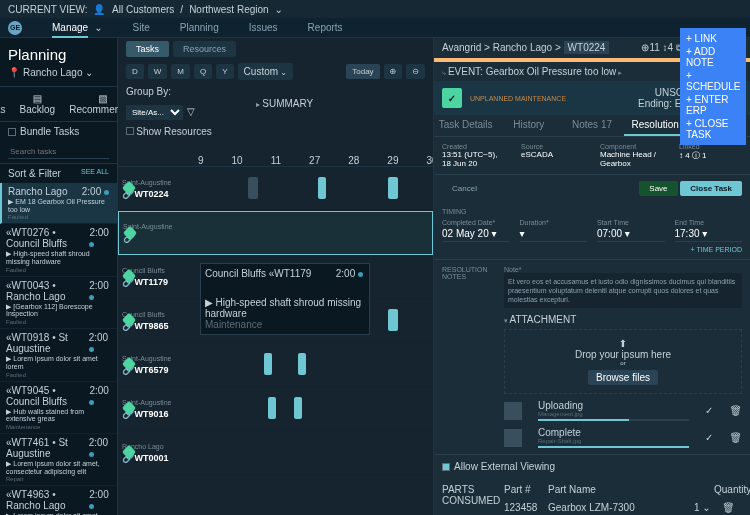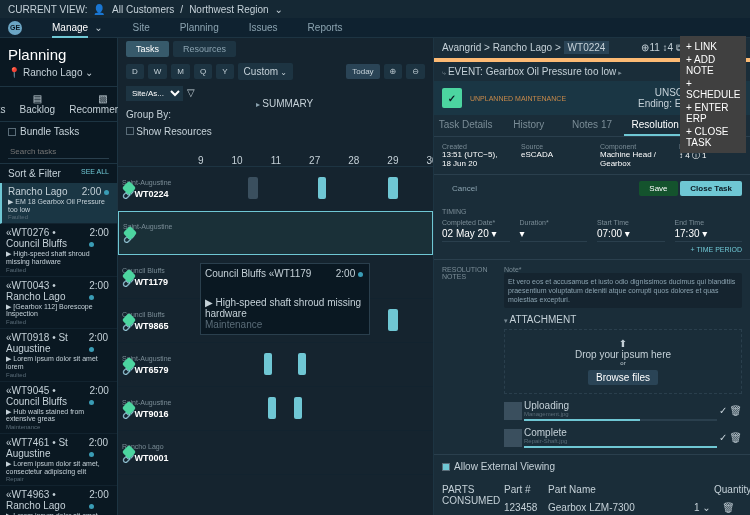--- a/index.html
+++ b/index.html
@@ -50,21 +50,21 @@
 .gleft .gid{font-size:9px;color:#fff;font-weight:bold}
 .gmark{position:absolute;width:10px;height:10px;background:#4cd5a0;transform:rotate(45deg);left:6px;top:16px;border-radius:2px}
 .gbar{position:absolute;top:10px;height:22px;background:#3a4f5e;border-radius:2px}
 .gbar.cyan{background:#6fc7d4}
 .det{position:absolute;top:8px;left:82px;width:170px;background:#0a1822;border:1px solid #2a3f4d;padding:4px;font-size:7px;z-index:5}
 .det .d1{display:flex;justify-content:space-between;color:#7a8c96;margin-bottom:18px}
 .rightcol{width:316px;background:#1a2d39;display:flex;flex-direction:column}
 .rhdr{padding:4px 8px;display:flex;justify-content:space-between;align-items:flex-start;font-size:8px;color:#8ba3b0;border-bottom:4px solid #fdba74}
 .rhdr .ricons{display:flex;gap:6px;font-size:9px}
 .rhdr2{padding:4px 8px;font-size:7px;color:#7a8c96}
-.actions{position:absolute;right:4px;top:36px;background:#404040;padding:4px;font-size:7px;z-index:10;width:66px}
+.actions{position:absolute;right:4px;top:28px;background:#3b82f6;padding:4px;font-size:7px;z-index:10;width:66px}
 .actions div{padding:1px 2px;color:#fff}
 .eventhdr{padding:6px 8px;background:#1a3644;display:flex;gap:8px;align-items:center}
 .eventhdr .check{width:20px;height:20px;background:#4cd5a0;display:flex;align-items:center;justify-content:center;color:#0a1822;font-weight:bold;border-radius:2px}
 .eventhdr .etitle .sm{font-size:7px;color:#c98a4a}
 .eventhdr .etitle .lg{font-size:11px;color:#fff}
 .eventhdr .sched{margin-left:auto;text-align:right;font-size:7px}
 .eventhdr .sched .s1{color:#8ba3b0}
 .rtabs{display:flex;border-bottom:1px solid #2a3f4d;font-size:8px}
 .rtabs .rt{flex:1;text-align:center;padding:4px;color:#7a8c96}
 .rtabs .rt.active{color:#fff;border-bottom:2px solid #6fc7d4}
@@ -81,21 +81,21 @@
 .section .slabel{font-size:7px;color:#7a8c96;text-transform:uppercase;margin-bottom:4px}
 .timing{display:flex;gap:10px;font-size:8px}
 .timing .tf{flex:1}
 .timing .tf .tl{font-size:7px;color:#7a8c96}
 .timing .tf .tv{color:#fff;border-bottom:1px solid #2a3f4d;padding:2px 0}
 .timeper{text-align:right;font-size:7px;color:#6fc7d4;margin-top:4px}
 .notes{font-size:7px;color:#8ba3b0;line-height:1.3;padding:4px;background:#15242f;border-radius:2px}
 .attach{font-size:7px;color:#7a8c96;margin-top:6px}
 .drop{margin-top:4px;padding:8px;border:1px dashed #2a3f4d;text-align:center;font-size:8px}
 .drop .br{margin-top:4px;padding:2px 8px;background:#2a4456;display:inline-block;border-radius:2px;color:#fff}
-.upload{display:flex;align-items:center;gap:2px;margin-top:6px;font-size:7px}
+.upload{display:flex;align-items:center;gap:16px;margin-top:6px;font-size:7px}
 .upload .thumb{width:18px;height:18px;background:#3a4f5e}
 .upload .prog{flex:1}
 .upload .prog .bar{height:2px;background:#2a3f4d;margin-top:2px;position:relative}
 .upload .prog .bar .fill{height:100%;background:#6fc7d4}
 .allowext{padding:6px 8px;font-size:7px;display:flex;align-items:center;gap:4px}
 .parts{padding:6px 8px}
 .parts .ph{display:flex;font-size:7px;color:#7a8c96;margin-bottom:4px}
 .parts .pr{display:flex;font-size:8px;padding:3px 0;border-bottom:1px solid #2a3f4d}
 .parts .c1{width:44px}.parts .c2{flex:1}.parts .c3{width:28px}.parts .c4{width:20px}
 .cb{width:8px;height:8px;border:1px solid #5a6c78;display:inline-block}
@@ -214,22 +214,22 @@
       <button>Q</button>
       <button>Y</button>
       <button><span>Custom</span> ⌄</button>
       <span style="flex:1"></span>
       <button class="today">Today</button>
       <button>⊕</button>
       <button>⊖</button>
     </div>
     <div style="display:flex;align-items:center">
       <div style="width:130px">
+        <div class="groupby"><span>Group By:</span></div>
         <div class="groupby"><select><option>Site/As...</option></select><span>▽</span></div>
-        <div class="groupby"><span>Group By:</span></div>
       </div>
       <div class="summaryhdr" style="flex:1;border:none">▸ <span>SUMMARY</span></div>
     </div>
     <div class="showres"><span class="cb"></span> <span>Show Resources</span></div>
     <div class="ganttarea">
       <div class="gantthdr" id="gantthdr">
           <span>9</span>
           <span>10</span>
           <span>11</span>
           <span>27</span>

